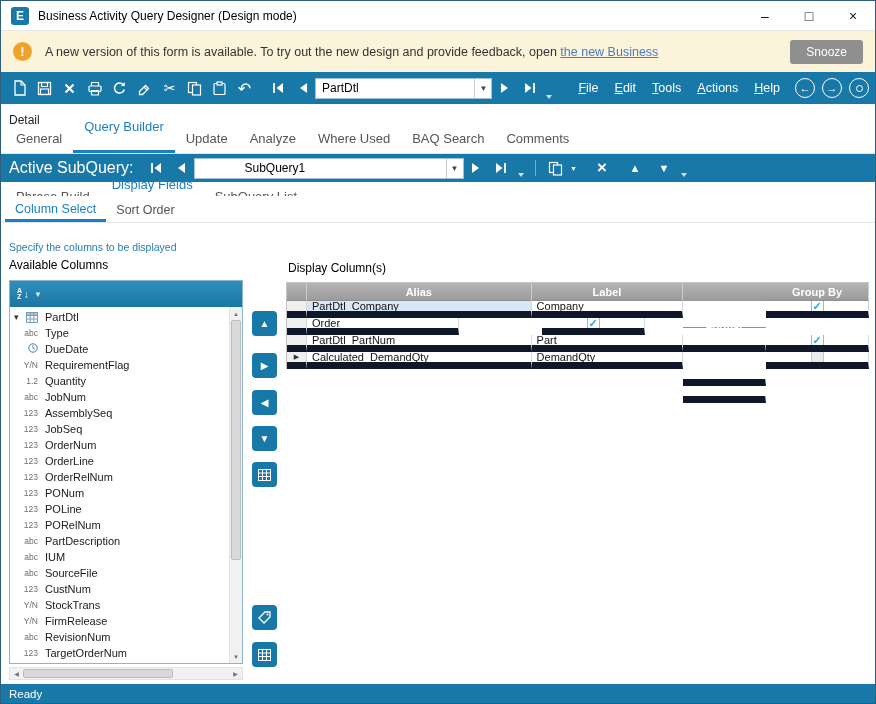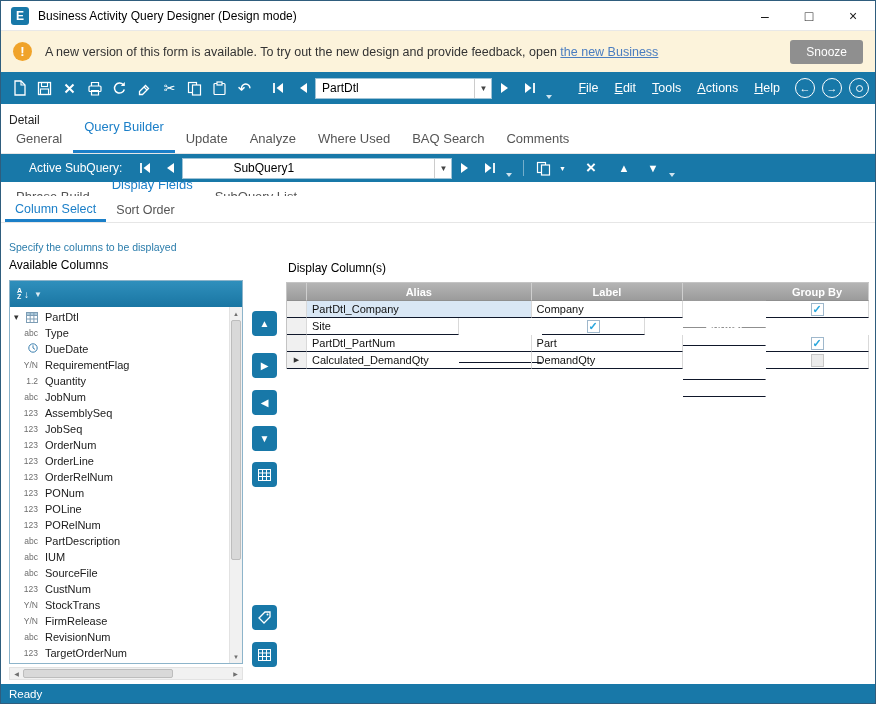--- a/index.html
+++ b/index.html
@@ -58,21 +58,21 @@
   .tab.active { color:#1b7fc8; border-bottom:3px solid #1b7fc8; padding-bottom:16px; }
   .main-tabs { position:absolute; top:123px; left:0; right:0; height:30px; }
   .sq-tabs   { position:absolute; top:181px; left:0; right:0; height:30px; }
   .d-tabs    { position:absolute; top:195px; left:0; right:0; height:27px; }
   .d-tabs .tab { font-size:12.5px; padding:5px 10px; }
   .d-tabs .tab.active { padding-bottom:3px; }
 
   
   .sqbar { position:absolute; top:153px; left:0; right:0; height:28px; background:#1878A8;
            display:flex; align-items:center; padding:0 8px; color:#fff; }
-  .sqlabel { font-size:12px; margin-right:10px;margin-left:20px; }
+  .sqlabel { font-size:16px; margin-right:10px; }
   .sep { width:1px; height:16px; background:rgba(255,255,255,.4); margin:0 7px; }
 
   
   .hint { position:absolute; top:240px; left:8px; font-size:10.5px; color:#2a7cab; }
   .avail-label { position:absolute; top:257px; left:8px; font-size:12px; color:#000; }
   .dc-label { position:absolute; top:260px; left:287px; font-size:12px; color:#000; }
 
   
   .tree { position:absolute; left:8px; top:279px; width:234px; height:384px; border:1px solid #8db4ca; background:#fff; }
   .tree-header { height:26px; background:linear-gradient(#2f8fbc,#1a76a3); display:flex; align-items:center;
@@ -103,21 +103,21 @@
   .xbtn { position:absolute; left:251px; width:25px; height:25px; background:#1878A8; border-radius:4px;
           color:#fff; display:flex; align-items:center; justify-content:center; font-size:10px; }
 
   
   .grid { position:absolute; left:285px; top:281px; width:583px; border-left:1px solid #c4c4c4; border-top:1px solid #c4c4c4; }
   .ghead { display:flex; height:18px; background:linear-gradient(#b5b5b5,#9a9a9a); color:#fff;
            font-size:11px; font-weight:bold; }
   .gh { display:flex; align-items:center; justify-content:center; border-right:1px solid #cfcfcf; border-bottom:1px solid #8f8f8f; }
   .grow { display:flex; height:17px; background:#fff; }
   .gcell { display:flex; align-items:center; padding:0 5px; font-size:11px; color:#111;
-           border-right:1px solid #d9d9d9; border-bottom:1px solid #0f172a; white-space:nowrap; overflow:hidden; }
+           border-right:1px solid #d9d9d9; border-bottom:7px solid #0f172a; white-space:nowrap; overflow:hidden; }
   .w-sel { width:20px; } .w-alias { width:225px; } .w-label { width:152px; } .w-format { width:83px;margin-top:44px; } .w-group { width:103px; }
   .gcell.w-sel { padding:0; justify-content:center; background:#f0f0f0; font-size:7px; color:#333; }
   .gcell.w-group { justify-content:center; }
   .grow:first-child .gcell.w-alias { background:#d9e7f5; }
   .checkbox { width:13px; height:13px; border:1px solid #9fb8cc; background:#fff; display:flex;
               align-items:center; justify-content:center; font-size:11px; font-weight:bold; color:#2ba7dd; }
   .checkbox.unchecked { background:#ebebeb; border-color:#c6c6c6; }
 
   
   .statusbar { position:absolute; left:0; right:0; bottom:0; height:19px; background:#1878A8;
@@ -485,21 +485,21 @@
           <div class="gcell w-sel"></div>
           <div class="gcell w-alias">PartDtl_Company</div>
           <div class="gcell w-label">Company</div>
           <div class="gcell w-format">x(8)</div>
           <div class="gcell w-group">
             <span class="checkbox">✓</span>
           </div>
         </div>
         <div class="grow">
           <div class="gcell w-sel"></div>
-          <div class="gcell w-label">Site</div>
+          <div class="gcell w-label">Order</div>
           <div class="gcell w-format">x(8)</div>
           <div class="gcell w-group">
             <span class="checkbox">✓</span>
           </div>
         </div>
         <div class="grow">
           <div class="gcell w-sel"></div>
           <div class="gcell w-alias">PartDtl_PartNum</div>
           <div class="gcell w-label">Part</div>
           <div class="gcell w-format">x(50)</div>

